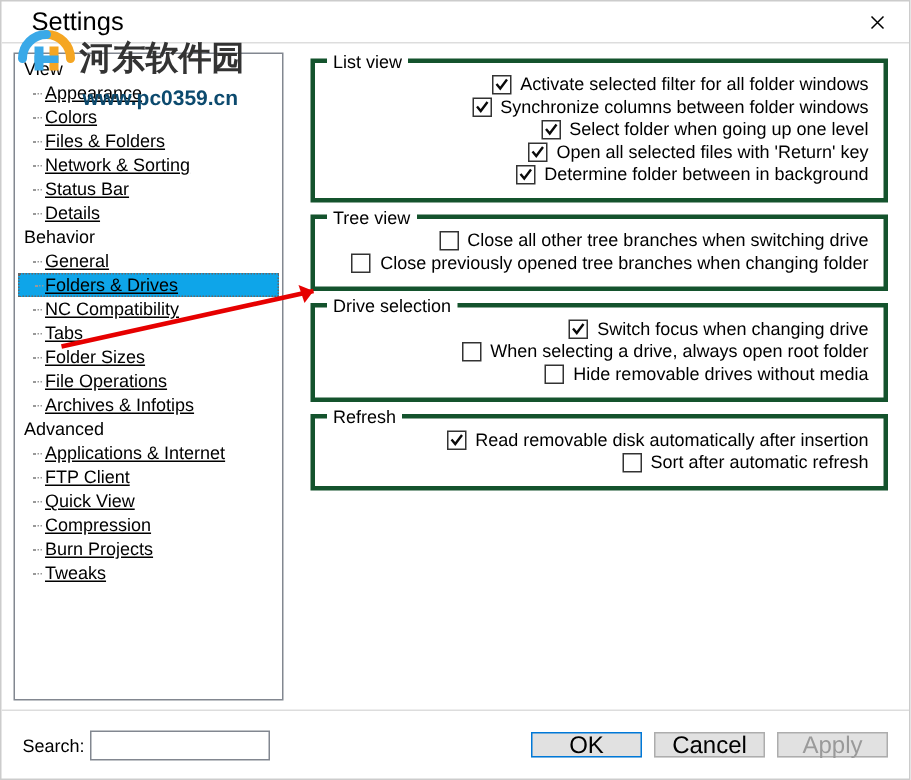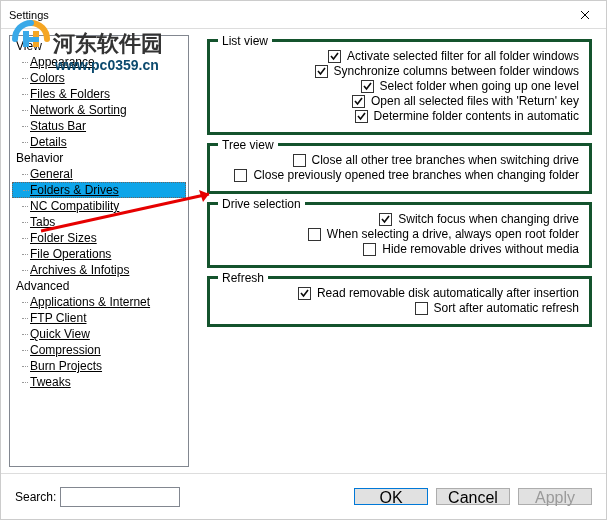--- a/index.html
+++ b/index.html
@@ -1,22 +1,22 @@
 <!DOCTYPE html>
 <html><head>
 <meta charset="utf-8">
 <style>
 * { box-sizing: border-box; margin: 0; padding: 0; }
 body { font-family: "Segoe UI", Tahoma, sans-serif; font-size: 12px; background: #fff; width: 607px; height: 520px; overflow: hidden; border: 1px solid #ccc; position: relative; }
 .titlebar { height: 28px; display: flex; align-items: center; border-bottom: 1px solid #ddd; }
-.titlebar .title { padding-left: 8px; flex: 1; font-size: 11px; }
+.titlebar .title { padding-left: 20px; flex: 1; font-size: 17px; }
 .titlebar .closebtn { width: 42px; height: 28px; display: flex; align-items: center; justify-content: center; cursor: pointer; }
 .titlebar .closebtn svg { width: 10px; height: 10px; }
 .watermark { position: absolute; top: 18px; left: 10px; pointer-events: none; z-index: 99; }
-.watermark .logo-txt { font-size: 22px; font-weight: bold; color: #333; display: flex; align-items: flex-end; }
+.watermark .logo-txt { font-size: 22px; font-weight: bold; color: #333; display: flex; align-items: center; }
 .watermark .url { font-size: 14px; color: #0c4a6e; font-weight: bold; margin-left: 44px; margin-top: -2px; }
 .logo-svg { width: 40px; height: 40px; margin-right: 2px; }
 .content { display: flex; height: 444px; }
 .tree-panel { width: 192px; padding: 6px 4px 4px 8px; }
 .tree { border: 1px solid #828790; height: 432px; font-size: 12px; overflow: auto; padding: 2px; }
 .tree-cat { padding: 1px 0 1px 4px; cursor: pointer; }
 .tree-item { padding: 1px 0 1px 18px; cursor: pointer; text-decoration: underline; color: #000; position: relative; }
 .tree-item::before { content:""; position:absolute; left:10px; top:50%; width:6px; border-top:1px dotted #999; }
 .tree-item.selected { background: #0ea5e9; border: 1px dotted #666; padding: 0 0 0 17px; }
 .right-panel { flex: 1; padding: 10px 14px 4px 14px; }
@@ -127,21 +127,21 @@
             </svg>
           </div>
           <span>Open all selected files with 'Return' key</span>
         </div>
         <div class="chk-row">
           <div class="chk checked">
             <svg viewBox="0 0 11 11">
               <path d="M2 5 L4.5 8 L9 2" stroke="#0a0a0a" stroke-width="1.6" fill="none"></path>
             </svg>
           </div>
-          <span>Determine folder contents in automatic</span>
+          <span>Determine folder between in background</span>
         </div>
       </div>
       <div class="group">
         <div class="group-title">Tree view</div>
         <div class="chk-row">
           <div class="chk"></div>
           <span>Close all other tree branches when switching drive</span>
         </div>
         <div class="chk-row">
           <div class="chk"></div>

